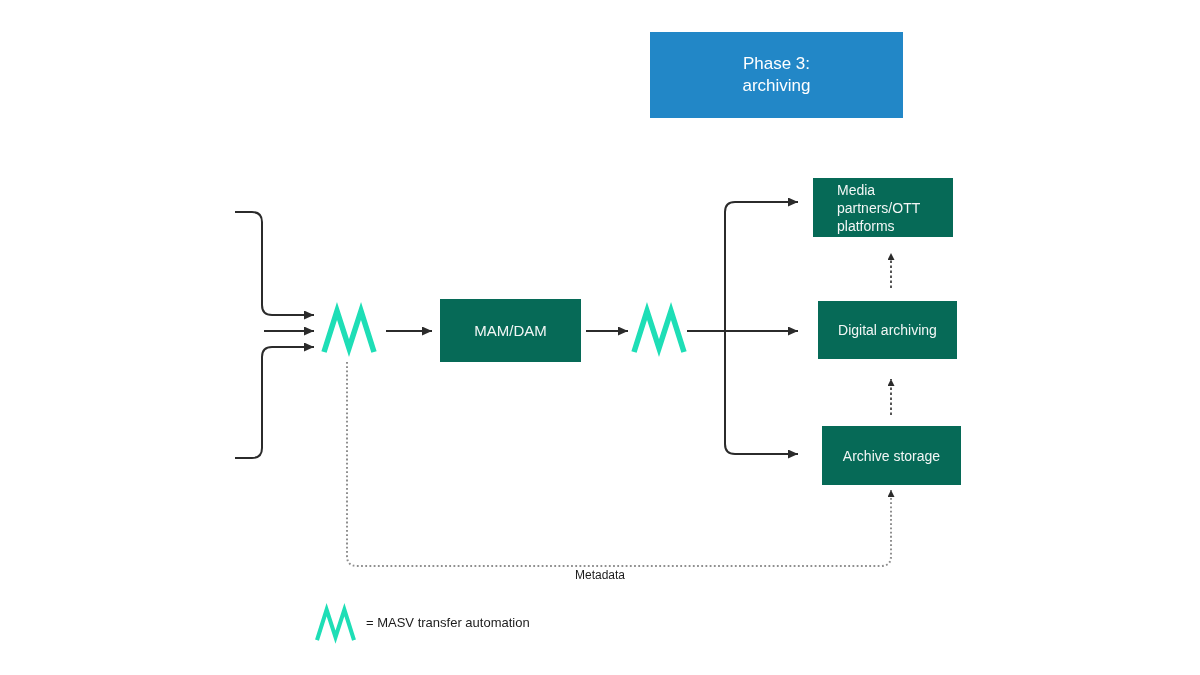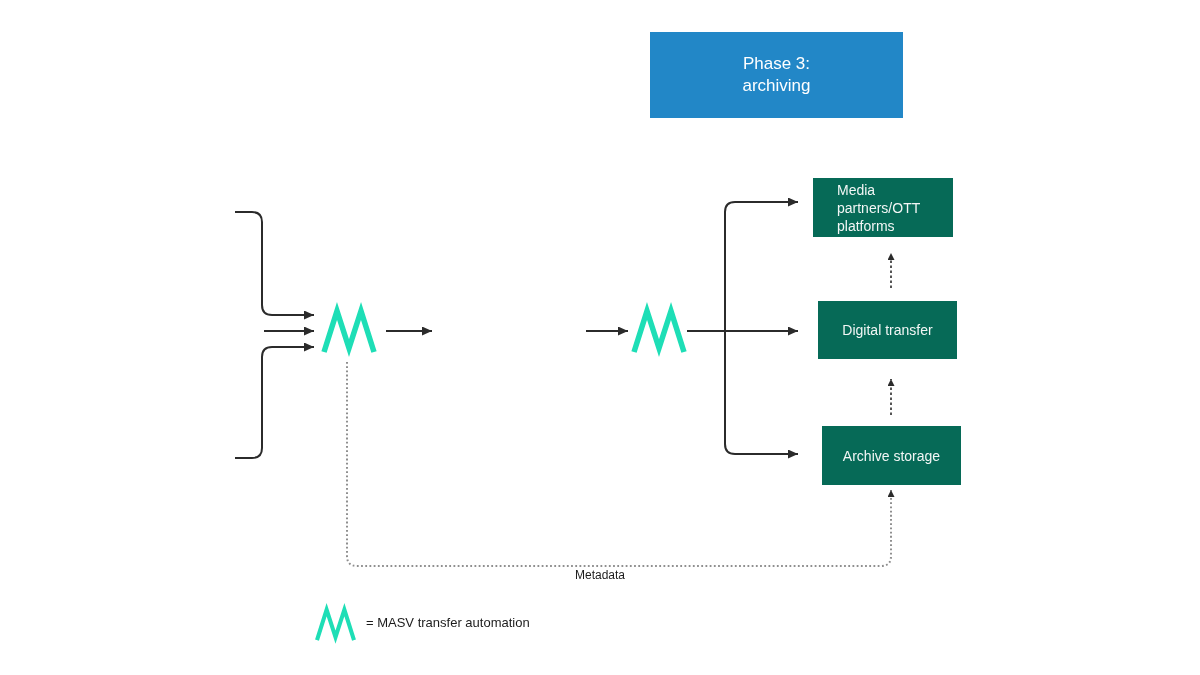--- a/index.html
+++ b/index.html
@@ -86,25 +86,28 @@
 
     <path class="dotted-short" d="M 891 415 V 379" marker-end="url(#mArrowSm)"></path>
     <path class="dotted-short" d="M 891 288 V 253" marker-end="url(#mArrowSm)"></path>
   </svg>
 
   <div class="banner">
     <span>Phase 3:</span>
     <span>archiving</span>
   </div>
 
+  <div class="node node-mam">
+    <span class="node-label">MAM/DAM</span>
+  </div>
   <div class="node node-media">
     <span class="node-label">Media partners/OTT platforms</span>
   </div>
   <div class="node node-digital">
-    <span class="node-label">Digital transfer</span>
+    <span class="node-label">Digital archiving</span>
   </div>
   <div class="node node-archive">
     <span class="node-label">Archive storage</span>
   </div>
 
   <svg class="masv-logo logo-1" width="58" height="50" viewBox="0 0 58 50">
     <polyline points="4,46 17,5 29,42 41,5 54,46"></polyline>
   </svg>
   <svg class="masv-logo logo-2" width="58" height="50" viewBox="0 0 58 50">
     <polyline points="4,46 17,5 29,42 41,5 54,46"></polyline>

